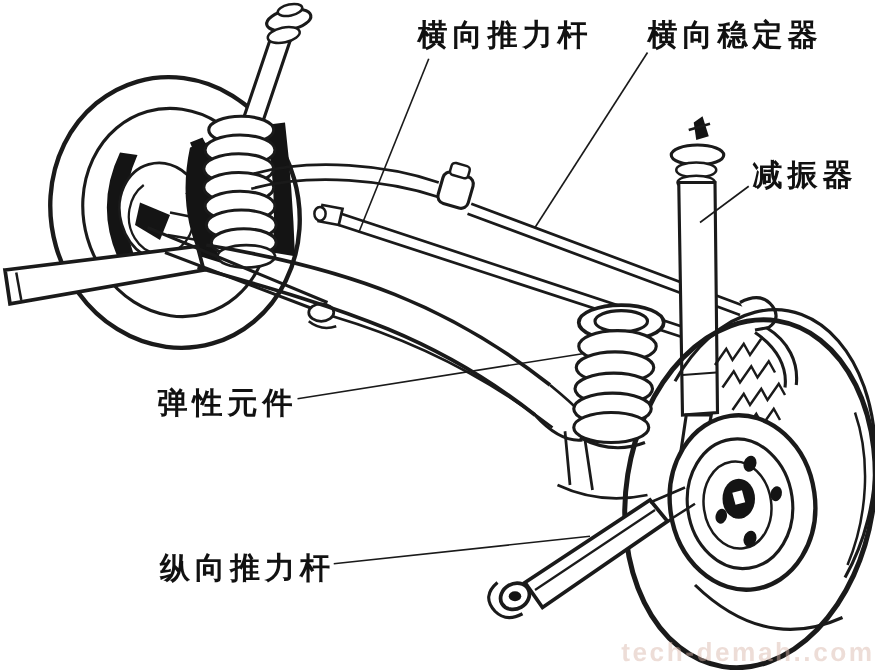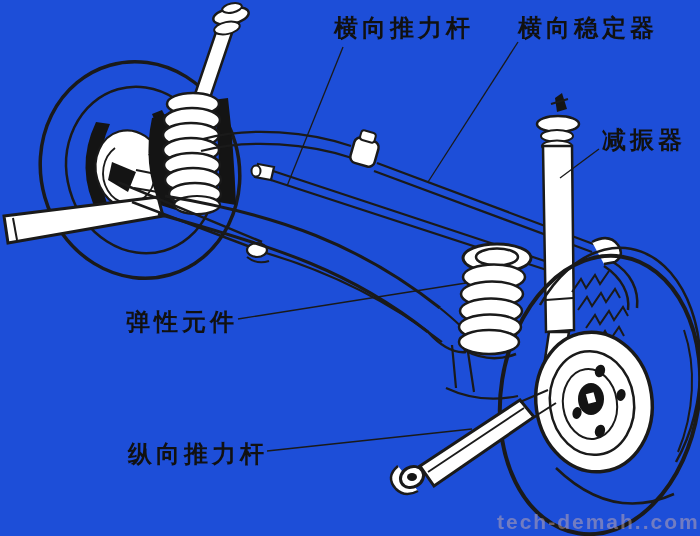--- a/index.html
+++ b/index.html
@@ -1,19 +1,19 @@
 <!DOCTYPE html>
 <html><head>
 <meta charset="utf-8">
 <style>
   html,body{margin:0;padding:0;background:#e8e8e8;}
   .canvas{
     position:relative;
     width:700px;height:536px;
-    background:#1d4ed8;
+    background:#ffffff;
     overflow:hidden;
     font-family:"Liberation Serif","DejaVu Sans",serif;
   }
   svg{position:absolute;left:0;top:0;}
   svg *{vector-effect:non-scaling-stroke;}
   .ln{stroke:#1a1a1a;fill:none;}
   .lnf{stroke:#1a1a1a;fill:#ffffff;}
   .dark{fill:#141414;stroke:none;}
   text.lbl{
     font-size:24px;font-weight:bold;fill:#111;

